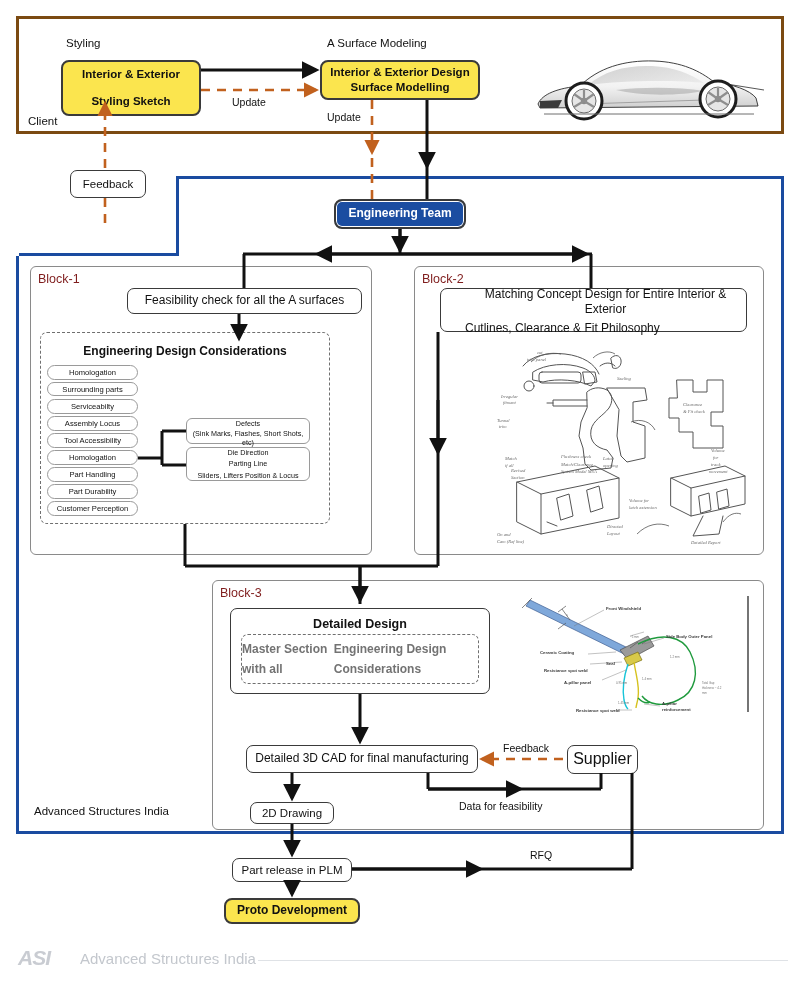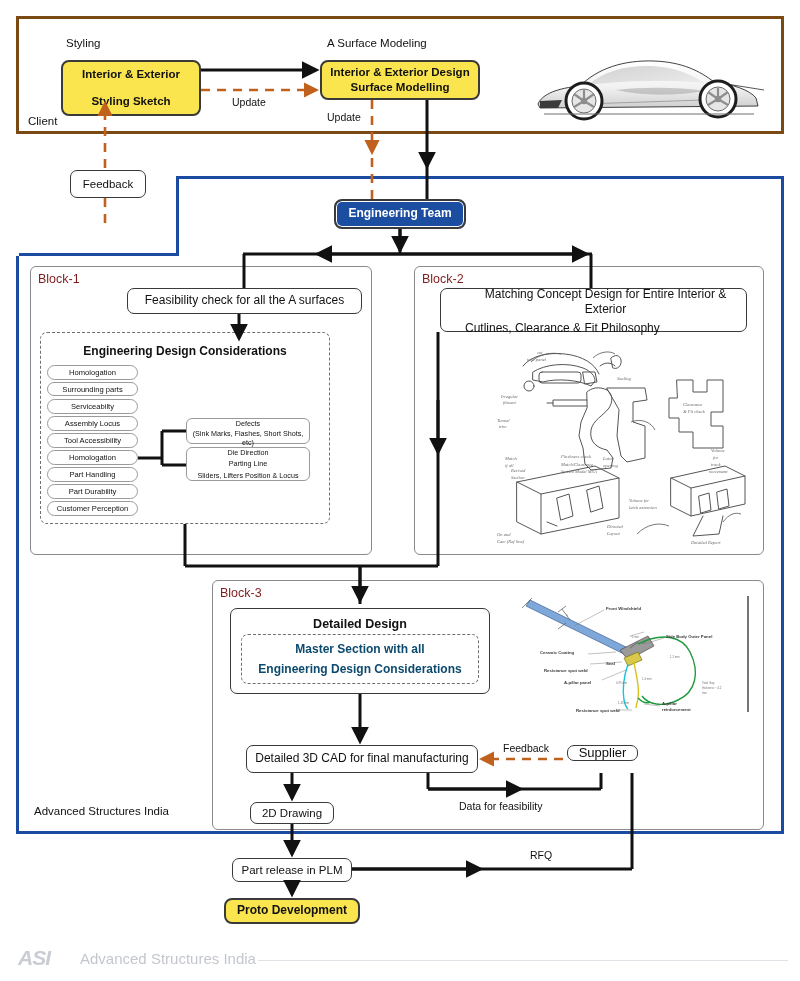--- a/index.html
+++ b/index.html
@@ -239,28 +239,28 @@
       </g>
     </svg>
   </div>
 
   <div class="abs blockframe" style="left:212px;top:580px;width:552px;height:250px;"></div>
   <div class="abs blocklabel" style="left:220px;top:586px;">Block-3</div>
 
   <div class="abs rbox" style="left:230px;top:608px;width:260px;height:86px;flex-direction:column;justify-content:flex-start;">
     <div style="margin-top:7px;font-size:12.5px;font-weight:bold;">Detailed Design</div>
   </div>
-  <div class="abs dashframe" style="left:241px;top:634px;width:238px;height:50px;display:flex;flex-direction:column;align-items:center;justify-content:center;font-size:12px;font-weight:bold;color:#0c4a6e;line-height:1.7;">
+  <div class="abs dashframe" style="left:241px;top:634px;width:238px;height:50px;display:flex;flex-direction:row;align-items:center;justify-content:center;font-size:12px;font-weight:bold;color:#737373;line-height:1.7;">
     <div>Master Section with all</div>
     <div>Engineering Design Considerations</div>
   </div>
 
   <div class="abs rbox" style="left:246px;top:745px;width:232px;height:28px;font-size:12px;">Detailed 3D CAD for final manufacturing</div>
 
-  <div class="abs rbox" style="left:567px;top:745px;width:71px;height:16px;font-size:13px;">Supplier</div>
+  <div class="abs rbox" style="left:567px;top:745px;width:71px;height:29px;font-size:16px;">Supplier</div>
 
   <div class="abs smalllabel" style="left:503px;top:742px;">Feedback</div>
   <div class="abs smalllabel" style="left:459px;top:800px;">Data for feasibility</div>
 
   <div class="abs rbox" style="left:250px;top:802px;width:84px;height:22px;font-size:11.5px;">2D Drawing</div>
 
   <div class="abs artbox" style="left:512px;top:592px;width:244px;height:124px;">
     <svg viewBox="0 0 244 124" width="244" height="124">
       <g stroke="#555" fill="none" stroke-width="0.7">
         <path d="M14 14 L18 8 L116 56 L112 62 Z" fill="#7FA8DA" stroke="#3f5f92"></path>

